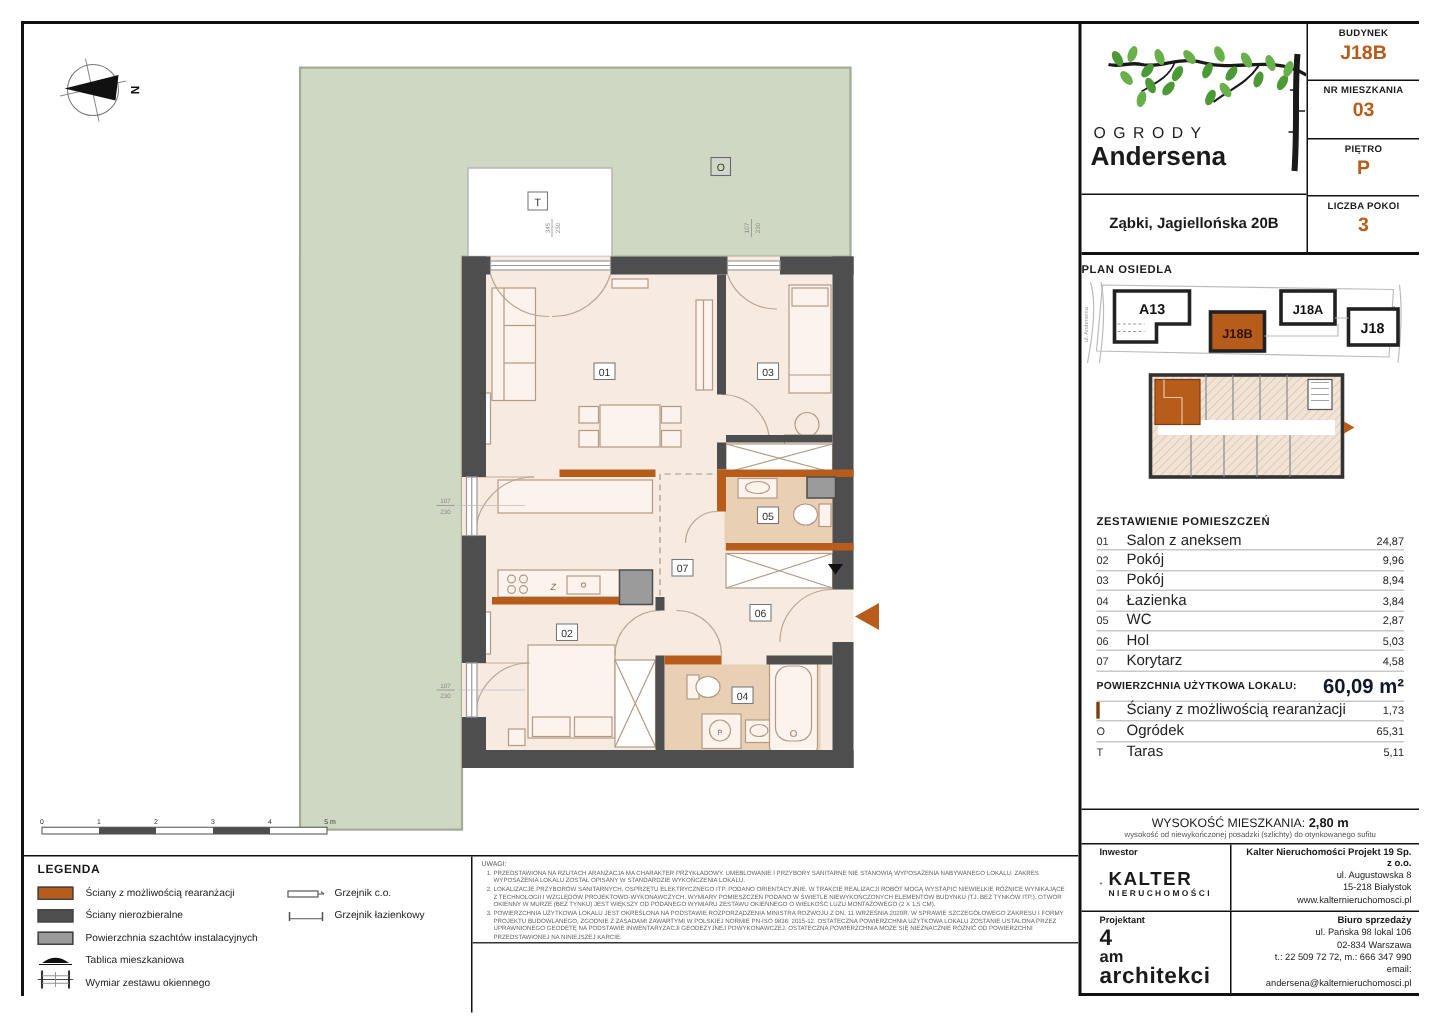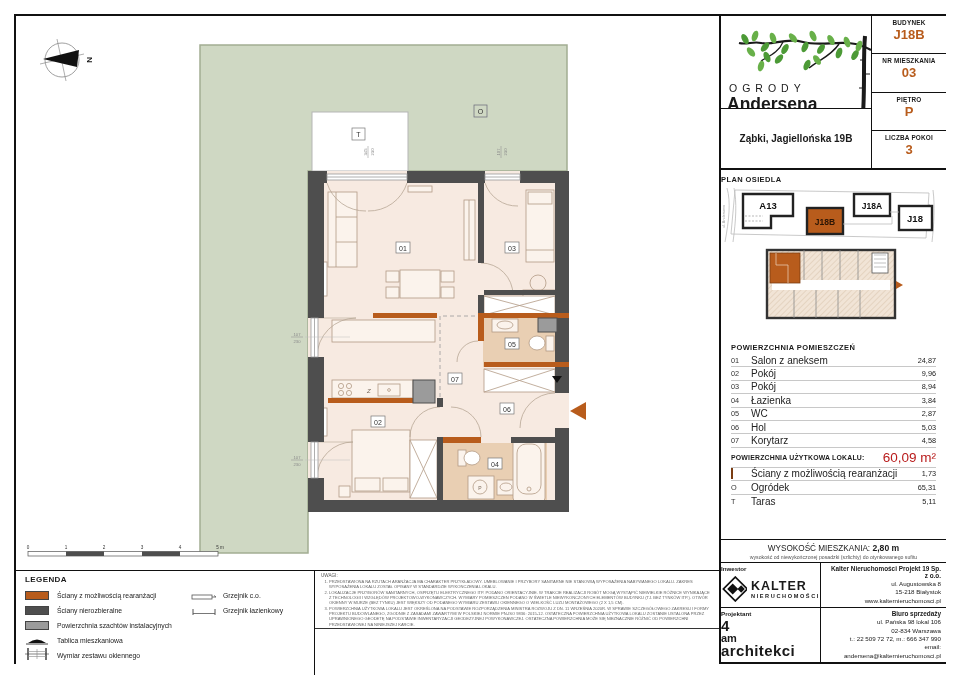--- a/index.html
+++ b/index.html
@@ -23,48 +23,48 @@
   .notes-wrap { flex:1; display:flex; flex-direction:column; }
   .notes-box { height:58px; border-bottom:1px solid #333; padding:2px 6px; overflow:hidden; }
   .notes-title { font-size:4.6px; color:#555; margin-bottom:1px; }
   .notes-box ol { margin-left:8px; }
   .notes-box li { font-size:4.1px; line-height:1.3; color:#666; text-transform:uppercase; }
 
   
   .sidebar { position:absolute; left:719px; top:16px; width:227px; height:646px; border-left:2px solid #111; display:flex; flex-direction:column; background:#fff; }
   .hdr { height:154px; display:flex; border-bottom:2px solid #111; }
   .brand { flex:1; border-right:1.5px solid #111; display:flex; flex-direction:column; }
-  .brand-art { height:93px; border-bottom:1.5px solid #111; position:relative; overflow:hidden; }
+  .brand-art { height:114px; border-bottom:1.5px solid #111; position:relative; overflow:hidden; }
   .brand-addr { flex:1; display:flex; align-items:center; justify-content:center; font-weight:bold; font-size:10px; }
   .info { width:76px; display:flex; flex-direction:column; }
   .info-cell { flex:1; border-bottom:1.5px solid #111; text-align:center; padding-top:3px; }
   .info-cell:last-child { border-bottom:none; }
   .info-cell .lab { font-size:6.4px; font-weight:bold; letter-spacing:.2px; }
   .info-cell .val { font-size:13px; font-weight:bold; color:#b85c1c; margin-top:1px; }
   .sec-title { text-align:left; font-size:7.5px; font-weight:bold; letter-spacing:.4px; padding:5px 0 2px 0; }
   .site-sec { height:77px; }
   .rzut-sec { height:92px; text-align:center; }
   .table-sec { padding:2px 10px 0 10px; }
   .t-row { display:flex; align-items:center; height:13.4px; border-bottom:.5px solid #c8c8c8; }
   .t-row .no { width:20px; font-size:7.3px; color:#333; }
   .t-row .nm { flex:1; font-size:10px; color:#222; }
   .t-row .ar { font-size:7.3px; color:#222; }
   .t-pow { display:flex; align-items:center; height:20px; border-bottom:.5px solid #c8c8c8; }
   .t-pow .lab { flex:1; font-size:6.9px; font-weight:bold; letter-spacing:.2px; }
-  .t-pow .val { font-size:13.5px; font-weight:normal; color:#b91c1c; }
+  .t-pow .val { font-size:13.5px; font-weight:bold; color:#0f172a; }
   .t-row .swatch { width:17px; height:8px; background:#b85c1c; border:1px solid #7a3c12; margin-right:3px; }
   .spacer { flex:1; }
   .height-sec { border-top:1px solid #111; text-align:center; padding:3px 4px 2px 4px; }
   .height-main { font-size:8.2px; }
   .height-main b { font-size:8.6px; }
   .height-sub { font-size:5.2px; color:#555; margin-top:1px; }
   .footer { border-top:1.5px solid #111; height:100px; display:flex; flex-direction:column; }
   .f-row { display:flex; flex:1; }
   .f-row.first { border-bottom:1px solid #111; }
-  .f-left { width:100px; border-right:1px solid #111; padding:2px 0; position:relative; }
+  .f-left { width:100px; border-right:1px solid #111; padding:2px 12px; position:relative; }
   .f-right { flex:1; padding:2px 5px; text-align:right; }
   .f-label { font-size:6.2px; font-weight:bold; }
   .f-co-name { font-size:6.4px; font-weight:bold; margin-bottom:1px; }
   .f-line { font-size:6.2px; line-height:1.35; color:#222; }
   .kalter { display:flex; align-items:center; margin-top:4px; }
   .kalter-txt { margin-left:4px; }
   .kalter-name { font-size:12.5px; font-weight:bold; letter-spacing:1px; }
   .kalter-sub { font-size:5.6px; font-weight:bold; letter-spacing:1.6px; text-transform:uppercase; }
   .am4 { margin-top:2px; line-height:.95; font-weight:bold; }
   .am4 .l1 { font-size:15px; }
@@ -427,21 +427,21 @@
               <ellipse cx="126" cy="12" rx="3" ry="5.5" transform="rotate(-20 126 12)"></ellipse>
               <ellipse cx="96" cy="30" rx="3" ry="5.5" transform="rotate(-35 96 30)"></ellipse>
               <ellipse cx="40" cy="36" rx="3" ry="5.5" transform="rotate(15 40 36)"></ellipse>
               <ellipse cx="30" cy="22" rx="3" ry="5.5" transform="rotate(-40 30 22)"></ellipse>
               <ellipse cx="138" cy="16" rx="3" ry="5.5" transform="rotate(20 138 16)"></ellipse>
             </g>
             <text x="8" y="62" font-size="10.5" letter-spacing="5" fill="#1a1a1a">OGRODY</text>
             <text x="6" y="80" font-size="17.5" font-weight="bold" fill="#1a1a1a">Andersena</text>
           </svg>
         </div>
-        <div class="brand-addr">Ząbki, Jagiellońska 19B</div>
+        <div class="brand-addr">Ząbki, Jagiellońska 20B</div>
       </div>
       <div class="info">
         <div class="info-cell">
           <div class="lab">BUDYNEK</div>
             <div class="val">J18B</div>
         </div>
         <div class="info-cell">
           <div class="lab">NR MIESZKANIA</div>
             <div class="val">03</div>
         </div>
@@ -503,21 +503,21 @@
         </g>
         <rect x="6" y="6" width="30" height="30" fill="#b85c1c" stroke="#7a3c12" stroke-width="0.8"></rect>
         <path d="M12,6 v12 h12 M24,18 v18" stroke="#e7c7ad" stroke-width="0.8" fill="none"></path>
         <rect x="108" y="6" width="16" height="20" fill="#fff" stroke="#555" stroke-width="0.8"></rect>
         <path d="M110,8 h12 M110,12 h12 M110,16 h12 M110,20 h12" stroke="#999" stroke-width="0.6"></path>
         <polygon points="139,38 132,34 132,42" fill="#b85c1c"></polygon>
       </svg>
     </div>
 
     <div class="table-sec">
-      <div class="sec-title" style="padding-top:2px">POWIERZCHNIA POMIESZCZEŃ</div>
+      <div class="sec-title" style="padding-top:2px">ZESTAWIENIE POMIESZCZEŃ</div>
       <div class="t-row">
           <span class="no">01</span>
           <span class="nm">Salon z aneksem</span>
           <span class="ar">24,87</span>
         </div>
       <div class="t-row">
           <span class="no">02</span>
           <span class="nm">Pokój</span>
           <span class="ar">9,96</span>
         </div>

